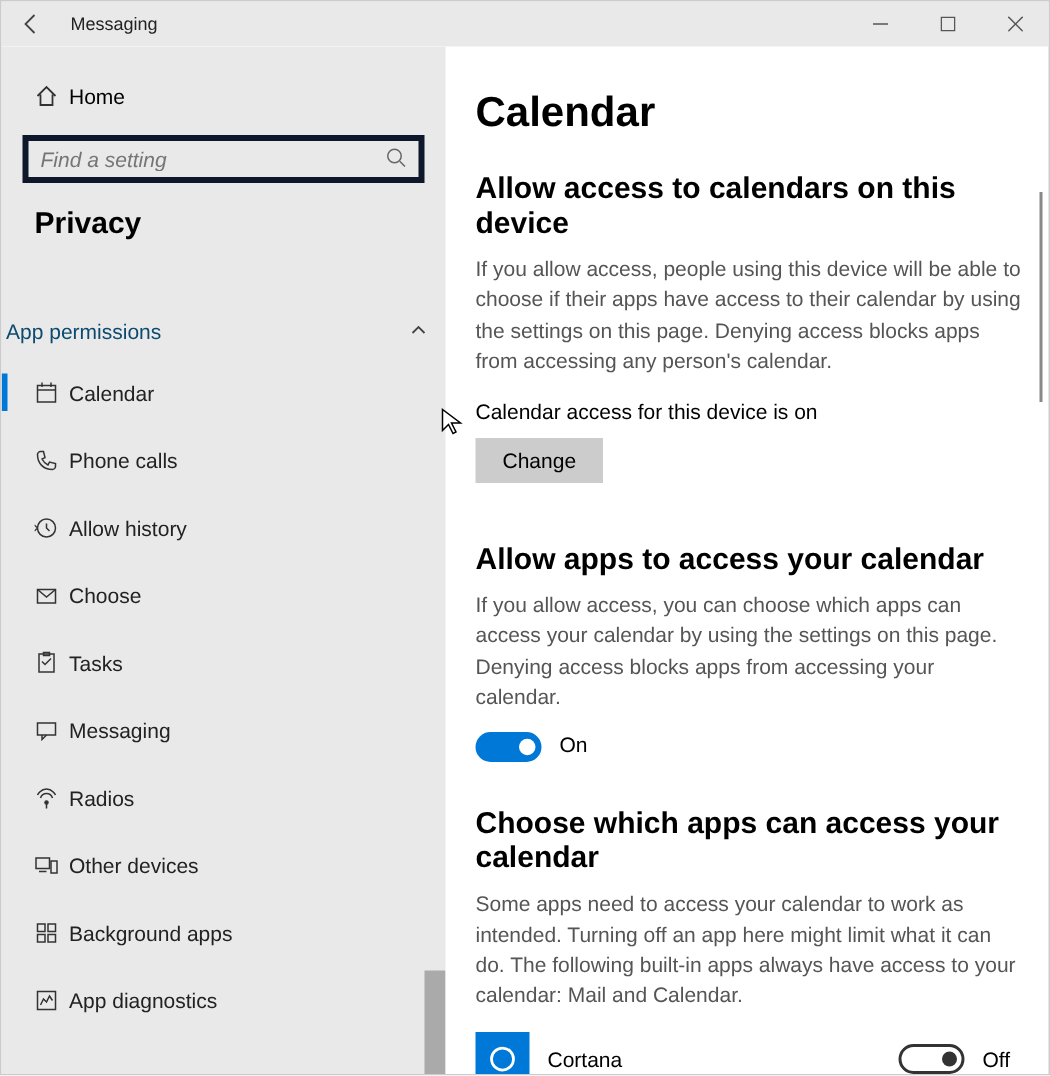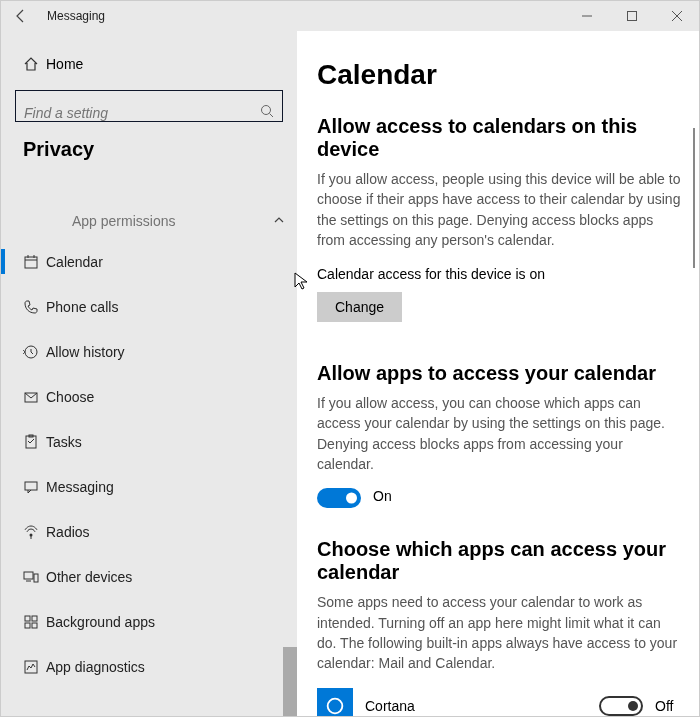--- a/index.html
+++ b/index.html
@@ -9,24 +9,24 @@
 .back-btn { width: 40px; height: 30px; display: flex; align-items: center; justify-content: center; color: #444; }
 .titlebar-title { font-size: 12px; margin-left: 6px; color: #222; }
 .titlebar-spacer { flex: 1; }
 .win-btn { width: 45px; height: 30px; display: flex; align-items: center; justify-content: center; color: #555; font-size: 11px; }
 .body { flex: 1; display: flex; overflow: hidden; }
 .sidebar { width: 296px; background: #e9e9e9; display: flex; flex-direction: column; position: relative; }
 .sidebar .home { display: flex; align-items: flex-end; padding: 10px 0 10px 15px; margin-top: 15px; }
 .sidebar .home .icon { width: 30px; display:flex; justify-content:center; }
 .sidebar .home span { font-size: 14px; }
 .search-wrap { padding: 8px 14px 12px 14px; }
-.search { width: 100%; height: 32px; border: 1px solid #0f172a; background: #e9e9e9; display: flex; align-items: flex-end; padding: 0 8px; }
+.search { width: 100%; height: 32px; border: 4px solid #0f172a; background: #e9e9e9; display: flex; align-items: center; padding: 0 8px; }
 .search input { flex: 1; border: none; background: transparent; outline: none; font-size: 14px; color: #666; font-style: italic; }
 .cat { padding: 4px 0 14px 22px; font-weight: 600; font-size: 20px; }
-.group-label { color: #737373; padding: 38px 0 10px 30px; font-size: 14px; margin-left: 41px; }
+.group-label { color: #0c4a6e; padding: 38px 0 10px 3px; font-size: 14px; }
 .chevron-up { position: absolute; right: 12px; top: 183px; color: #444; font-size: 12px; }
 .nav { flex: 1; overflow: hidden; position: relative; }
 .nav-item { display: flex; align-items: center; height: 45px; padding-left: 15px; cursor: default; position: relative; }
 .nav-item.selected::before { content: ""; position: absolute; left: 0; top: 10px; bottom: 10px; width: 4px; background: #0078d7; }
 .nav-item .icon { width: 30px; display: flex; justify-content: center; color: #333; }
 .nav-item .label { font-size: 14px; color: #222; }
 .sidebar-scroll { position: absolute; right: 0; top: 408px; width: 14px; height: 170px; background: #aaa; }
 .content { flex: 1; padding: 28px 18px 0 20px; overflow: hidden; position: relative; }
 .content h1 { font-size: 28px; font-weight: 600; margin-bottom: 24px; }
 .content h2 { font-size: 20px; font-weight: 600; margin-bottom: 8px; margin-top: 18px; }

